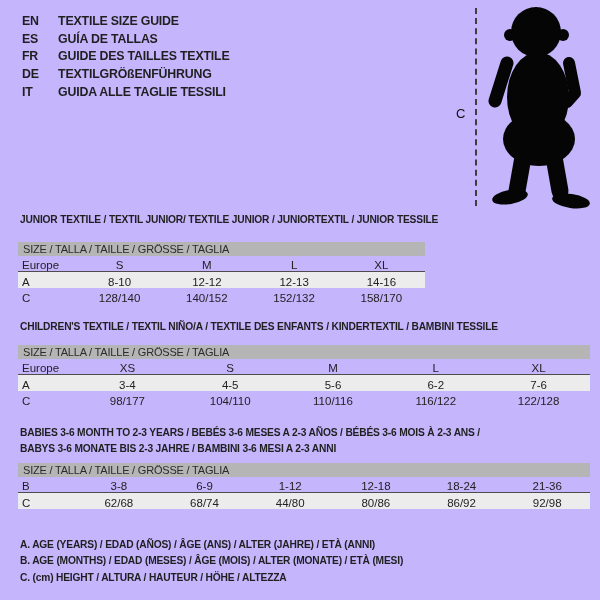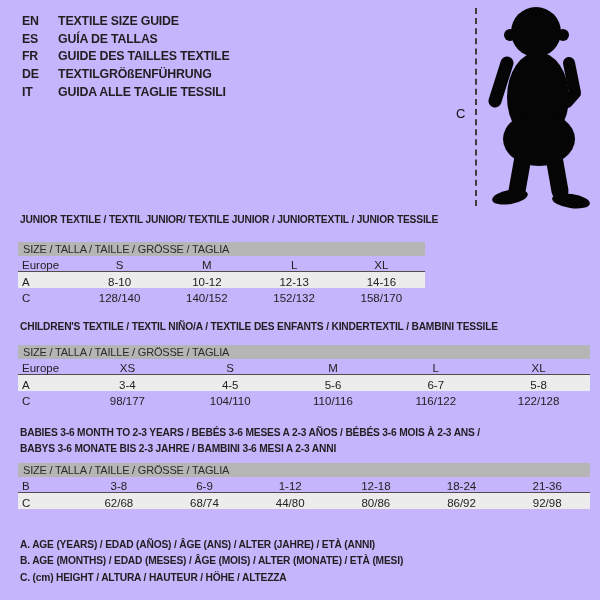--- a/index.html
+++ b/index.html
@@ -165,21 +165,21 @@
     <div class="trow rule">
       <div class="lbl">Europe</div>
       <div class="cell">S</div>
       <div class="cell">M</div>
       <div class="cell">L</div>
       <div class="cell">XL</div>
     </div>
     <div class="trow shade">
       <div class="lbl">A</div>
       <div class="cell">8-10</div>
-      <div class="cell">10-12</div>
+      <div class="cell">12-12</div>
       <div class="cell">12-13</div>
       <div class="cell">14-16</div>
     </div>
     <div class="trow">
       <div class="lbl">C</div>
       <div class="cell">128/140</div>
       <div class="cell">140/152</div>
       <div class="cell">152/132</div>
       <div class="cell">158/170</div>
     </div>
@@ -194,22 +194,22 @@
       <div class="cell">S</div>
       <div class="cell">M</div>
       <div class="cell">L</div>
       <div class="cell">XL</div>
     </div>
     <div class="trow shade">
       <div class="lbl">A</div>
       <div class="cell">3-4</div>
       <div class="cell">4-5</div>
       <div class="cell">5-6</div>
-      <div class="cell">6-7</div>
-      <div class="cell">5-8</div>
+      <div class="cell">6-2</div>
+      <div class="cell">7-6</div>
     </div>
     <div class="trow">
       <div class="lbl">C</div>
       <div class="cell">98/177</div>
       <div class="cell">104/110</div>
       <div class="cell">110/116</div>
       <div class="cell">116/122</div>
       <div class="cell">122/128</div>
     </div>
   </div>

